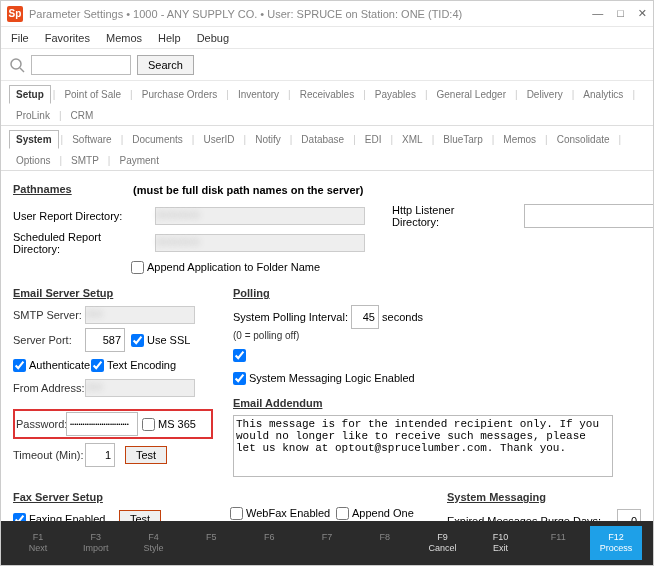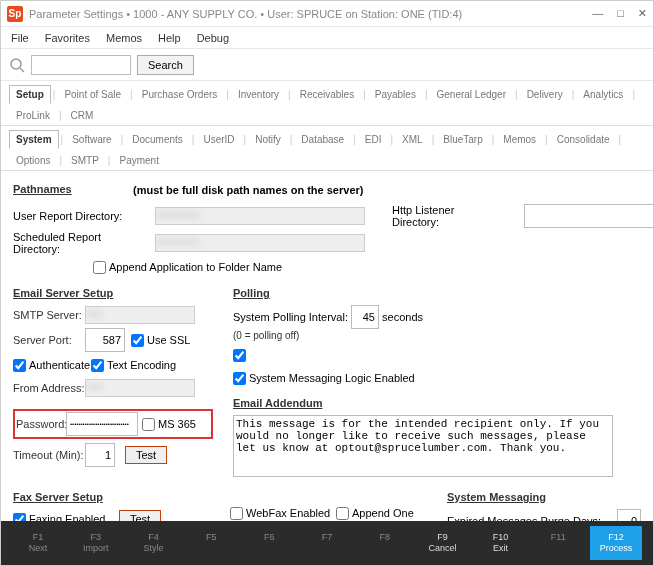--- a/index.html
+++ b/index.html
@@ -129,21 +129,21 @@
     <div class="paths-grid">
       <span>User Report Directory:</span>
       <div class="blurfield" style="width:210px">xxxxxxxx</div>
       <span>Http Listener Directory:</span>
       <input class="tf" style="width: 130px;">
       <span>Scheduled Report Directory:</span>
       <div class="blurfield" style="width:210px">xxxxxxxx</div>
       <span></span>
         <span></span>
     </div>
-    <div class="row" style="margin-left:80px; margin-top:2px">
+    <div class="row" style="margin-left:118px; margin-top:2px">
       <input type="checkbox" style="">
       <span>Append Application to Folder Name</span>
     </div>
 
     <div class="col2" style="margin-top:6px">
       <div style="width:200px">
         <div class="hgroup">Email Server Setup</div>
         <div class="row">
             <span class="lblsm">SMTP Server:</span>
             <div class="blurfield" style="width:110px">xxx</div>

